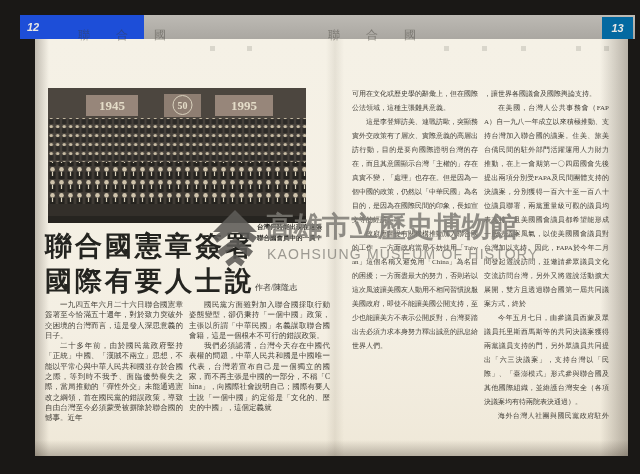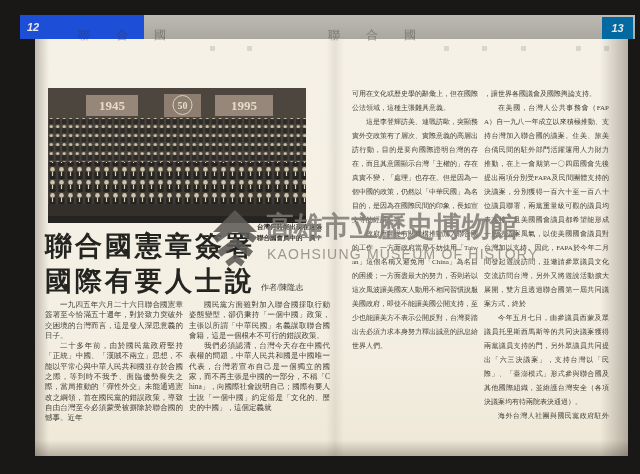--- a/index.html
+++ b/index.html
@@ -31,21 +31,21 @@
   .ghostmark{position:absolute;top:46px;width:5px;height:5px;background:rgba(60,58,52,.15);}
   
   .photo{position:absolute;left:48px;top:88px;width:258px;height:142px;}
   
   .caption{position:absolute;left:257px;top:221px;width:110px;font-size:6.5px;line-height:11px;
            color:#33322e;font-weight:bold;}
   
   .title{position:absolute;left:45px;top:229px;width:300px;
          font-family:"Liberation Serif","DejaVu Serif",serif;font-weight:bold;
          font-size:27px;line-height:35px;letter-spacing:3px;color:#242420;}
-  .byline{font-size:8px;letter-spacing:0;font-weight:normal;color:#3c3a35;margin-left:6px;}
+  .byline{font-size:8px;letter-spacing:0;font-weight:normal;color:#3c3a35;}
   
   .col{position:absolute;color:#413e37;text-align:justify;word-break:break-all;overflow:hidden;
        font-family:"Liberation Serif","DejaVu Serif",serif;}
   .col p{margin:0;text-indent:2em;}
   .lcol{top:300px;height:134px;font-size:7.5px;line-height:10.3px;}
   #lcol1{left:45px;width:138px;}
   #lcol2{left:189px;width:141px;}
   .rcol{top:87px;height:338px;font-size:7px;line-height:14px;}
   #rcol1{left:352px;width:126px;}
   #rcol2{left:484px;width:125px;}

